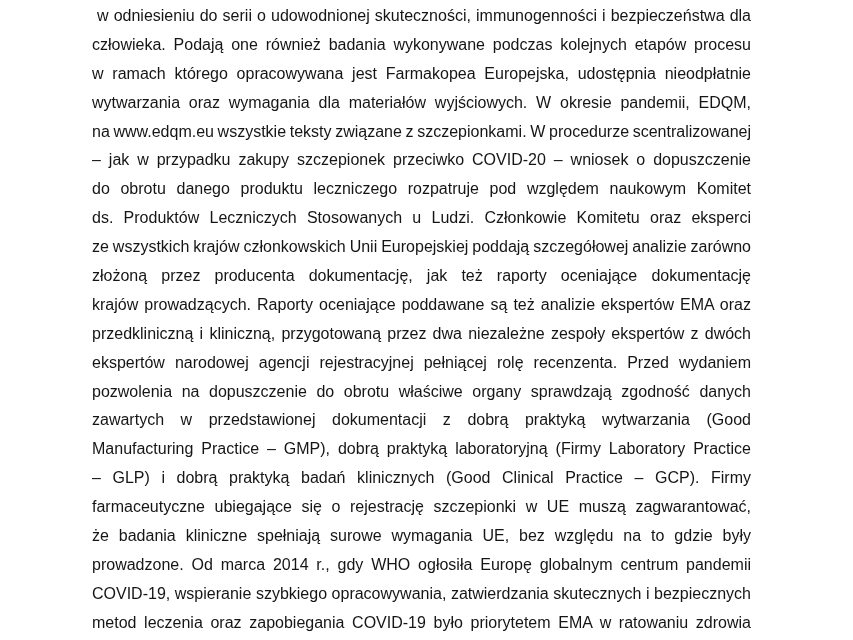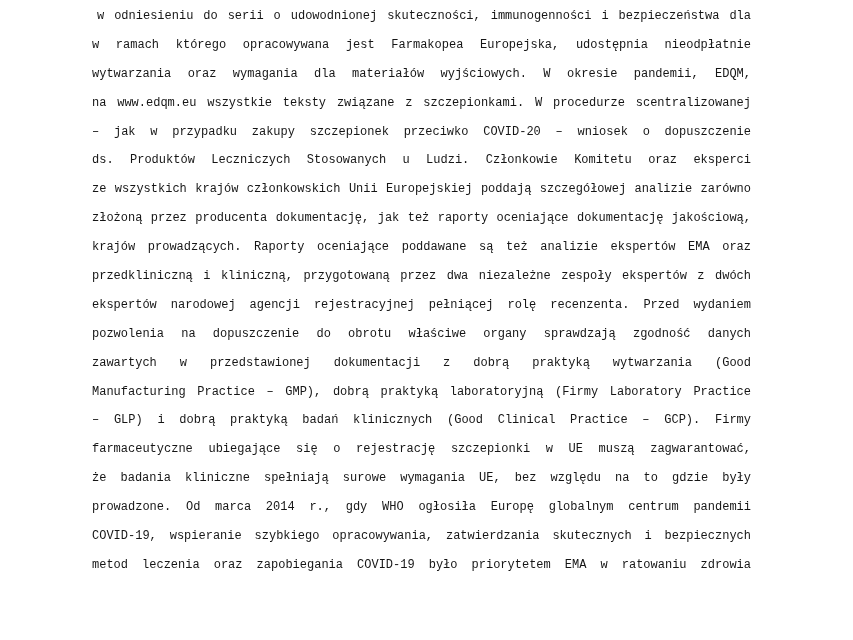--- a/index.html
+++ b/index.html
@@ -16,22 +16,22 @@
     position: relative;
     width: 853px;
     height: 640px;
     background: #ffffff;
   }
   .textblock {
     position: absolute;
     left: 92px;
     top: 2px;
     width: 659px;
-    font-family: Liberation Mono, monospace;
-    font-size: 12px;
+    font-family: Liberation Sans, sans-serif;
+    font-size: 16px;
     line-height: 28.9px;
     color: #151515;
     word-spacing: -1px;
     text-justify: inter-word;
   }
   .line {
     height: 28.9px;
     overflow: hidden;
     text-align: justify;
     text-align-last: justify;
@@ -40,24 +40,26 @@
   .line.first {
     text-indent: 5px;
   }
 </style>
 </head>
 <body>
 
 <div class="page">
   <div class="textblock">
     <div class="line first">w odniesieniu do serii o udowodnionej skuteczności, immunogenności i bezpieczeństwa dla</div>
+    <div class="line">człowieka. Podają one również badania wykonywane podczas kolejnych etapów procesu</div>
     <div class="line">w ramach którego opracowywana jest Farmakopea Europejska, udostępnia nieodpłatnie</div>
     <div class="line">wytwarzania oraz wymagania dla materiałów wyjściowych. W okresie pandemii, EDQM,</div>
     <div class="line">na www.edqm.eu wszystkie teksty związane z szczepionkami. W procedurze scentralizowanej</div>
     <div class="line">– jak w przypadku zakupy szczepionek przeciwko COVID-20 – wniosek o dopuszczenie</div>
+    <div class="line">do obrotu danego produktu leczniczego rozpatruje pod względem naukowym Komitet</div>
     <div class="line">ds. Produktów Leczniczych Stosowanych u Ludzi. Członkowie Komitetu oraz eksperci</div>
     <div class="line">ze wszystkich krajów członkowskich Unii Europejskiej poddają szczegółowej analizie zarówno</div>
     <div class="line">złożoną przez producenta dokumentację, jak też raporty oceniające dokumentację jakościową,</div>
     <div class="line">krajów prowadzących. Raporty oceniające poddawane są też analizie ekspertów EMA oraz</div>
     <div class="line">przedkliniczną i kliniczną, przygotowaną przez dwa niezależne zespoły ekspertów z dwóch</div>
     <div class="line">ekspertów narodowej agencji rejestracyjnej pełniącej rolę recenzenta. Przed wydaniem</div>
     <div class="line">pozwolenia na dopuszczenie do obrotu właściwe organy sprawdzają zgodność danych</div>
     <div class="line">zawartych w przedstawionej dokumentacji z dobrą praktyką wytwarzania (Good</div>
     <div class="line">Manufacturing Practice – GMP), dobrą praktyką laboratoryjną (Firmy Laboratory Practice</div>
     <div class="line">– GLP) i dobrą praktyką badań klinicznych (Good Clinical Practice – GCP). Firmy</div>

